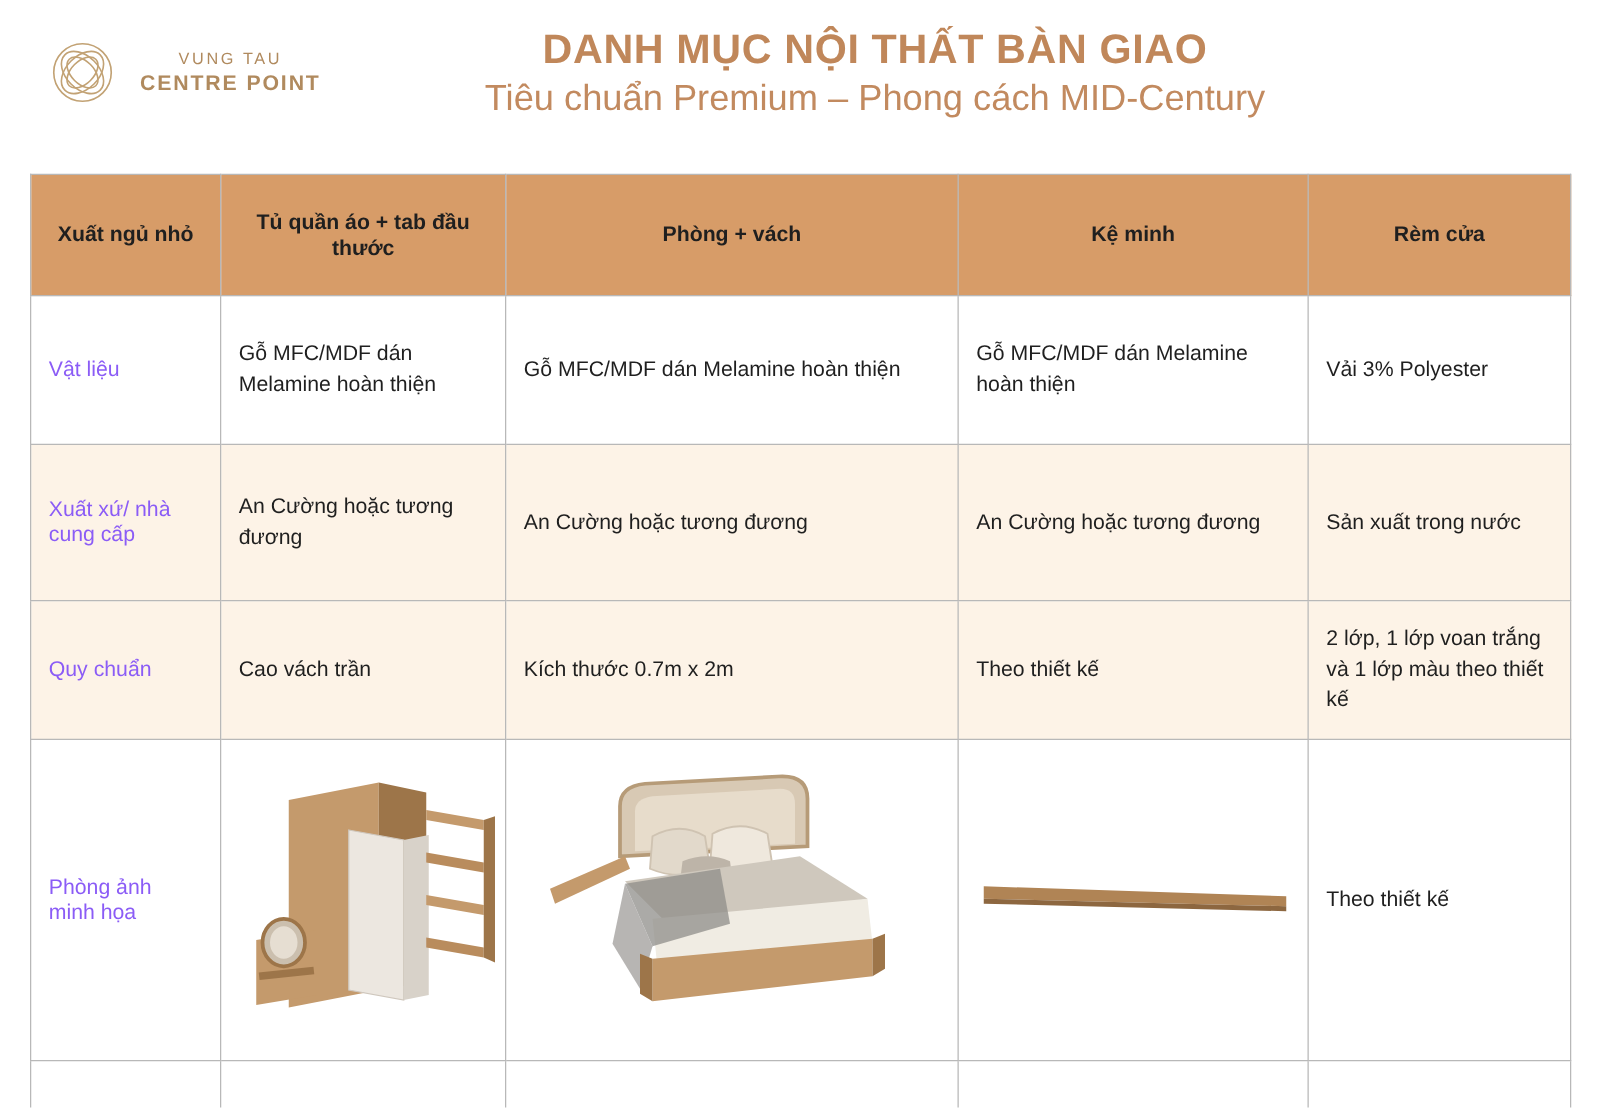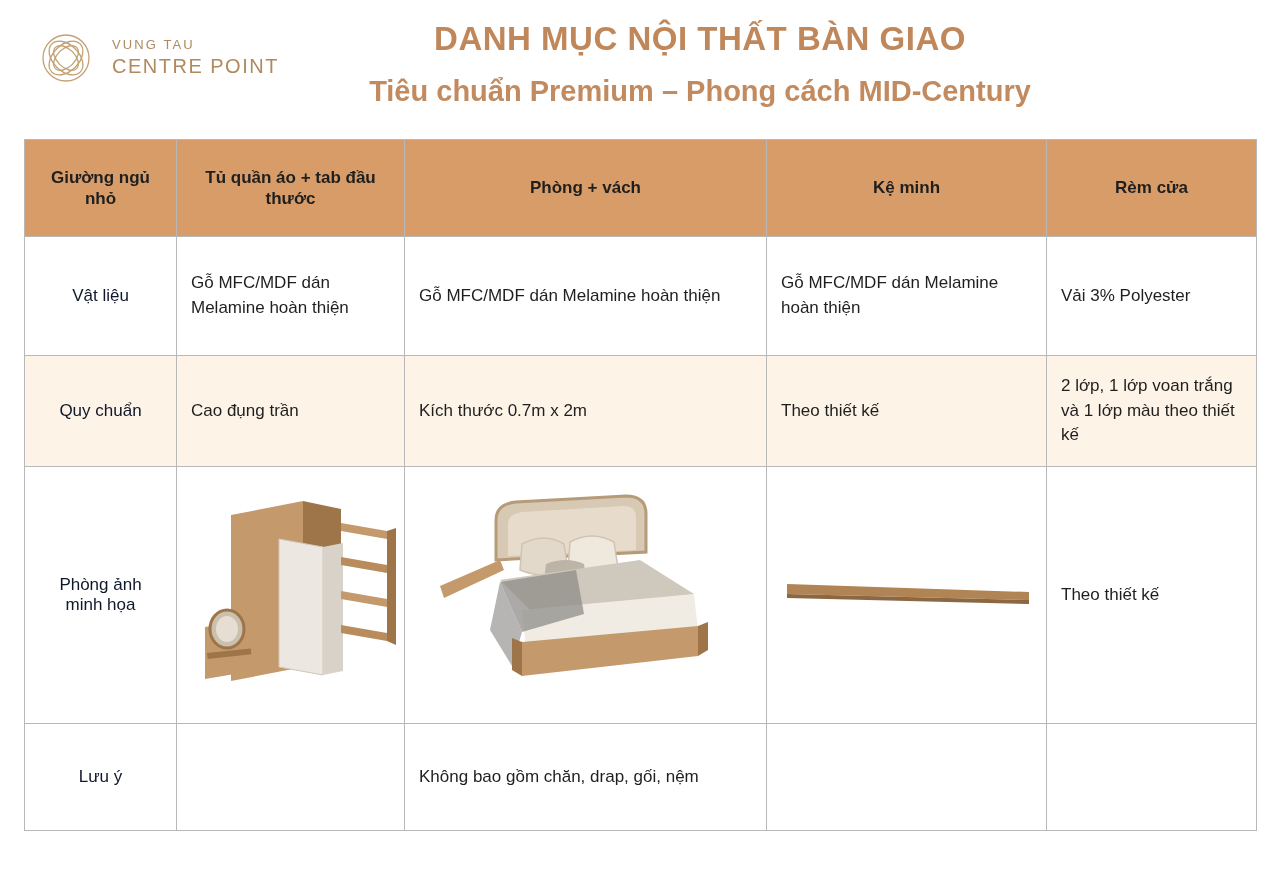--- a/index.html
+++ b/index.html
@@ -30,58 +30,59 @@
     align-items: center;
   }
 
   .brand {
     position: absolute;
     left: 30px;
     top: 22px;
     display: flex;
     align-items: center;
     gap: 10px;
+    text-align: center;
   }
 
   .brand-mark {
     width: 72px;
     height: 72px;
     flex: 0 0 auto;
   }
 
   .brand-text {
     line-height: 1.25;
     color: #b08a5e;
     font-size: 15px;
     letter-spacing: 1.6px;
   }
   .brand-line1 { font-size: 13px; letter-spacing: 2.1px; }
-  .brand-line2 { font-size: 20px; letter-spacing: 1.5px; }
+  .brand-line2 { font-size: 17px; letter-spacing: 1.5px; font-weight: bold; }
 
   .titles {
     position: absolute;
     left: 0;
     right: 0;
     top: 18px;
     text-align: center;
     padding-left: 120px;
   }
   .title-main {
     font-size: 33px;
     font-weight: bold;
     color: #c0875a;
     letter-spacing: 0.5px;
     line-height: 1.25;
   }
   .title-sub {
     font-size: 29px;
-    font-weight: bold;
+    font-weight: normal;
     color: #c28a5f;
     line-height: 1.3;
-    margin-top: 14px;
+    margin-top: 2px;
   }
 
   
   .table-wrap {
     position: absolute;
     left: 24px;
     top: 139px;
     width: 1232px;
   }
 
@@ -103,23 +104,23 @@
     background: #d79c68;
     color: #2b1b0d;
     font-weight: bold;
     text-align: center;
     font-size: 18px;
     height: 76px;
     line-height: 1.25;
   }
 
   tbody td.label-cell {
-    text-align: center;
+    text-align: left;
     font-size: 17px;
-    color: #0f172a;
+    color: #8b5cf6;
   }
 
   tbody tr.row-white td { background: #ffffff; }
   tbody tr.row-cream td { background: #fdf3e7; }
 
   tbody td.body-cell {
     line-height: 1.45;
   }
 
   
@@ -176,40 +177,47 @@
     <table class="spec">
       <colgroup>
         <col class="c0">
           <col class="c1">
           <col class="c2">
           <col class="c3">
           <col class="c4">
       </colgroup>
       <thead>
         <tr>
-          <th>Giường ngủ nhỏ</th>
+          <th>Xuất ngủ nhỏ</th>
           <th>Tủ quần áo + tab đầu thước</th>
           <th>Phòng + vách</th>
           <th>Kệ minh</th>
           <th>Rèm cửa</th>
         </tr>
       </thead>
       <tbody>
         <tr class="row-white row-materials">
           <td class="label-cell">Vật liệu</td>
           <td class="body-cell">Gỗ MFC/MDF dán Melamine hoàn thiện</td>
           <td class="body-cell">Gỗ MFC/MDF dán Melamine hoàn thiện</td>
           <td class="body-cell">Gỗ MFC/MDF dán Melamine hoàn thiện</td>
           <td class="body-cell">Vải 3% Polyester</td>
         </tr>
 
+        <tr class="row-cream row-origin">
+          <td class="label-cell">Xuất xứ/ nhà cung cấp</td>
+          <td class="body-cell">An Cường hoặc tương đương</td>
+          <td class="body-cell">An Cường hoặc tương đương</td>
+          <td class="body-cell">An Cường hoặc tương đương</td>
+          <td class="body-cell">Sản xuất trong nước</td>
+        </tr>
 
         <tr class="row-cream row-spec">
           <td class="label-cell">Quy chuẩn</td>
-          <td class="body-cell">Cao đụng trần</td>
+          <td class="body-cell">Cao vách trần</td>
           <td class="body-cell">Kích thước 0.7m x 2m</td>
           <td class="body-cell">Theo thiết kế</td>
           <td class="body-cell">2 lớp, 1 lớp voan trắng và 1 lớp màu theo thiết kế</td>
         </tr>
 
         <tr class="row-white row-image">
           <td class="label-cell">Phòng ảnh minh họa</td>
 
           <td class="img-cell">
             <span>

